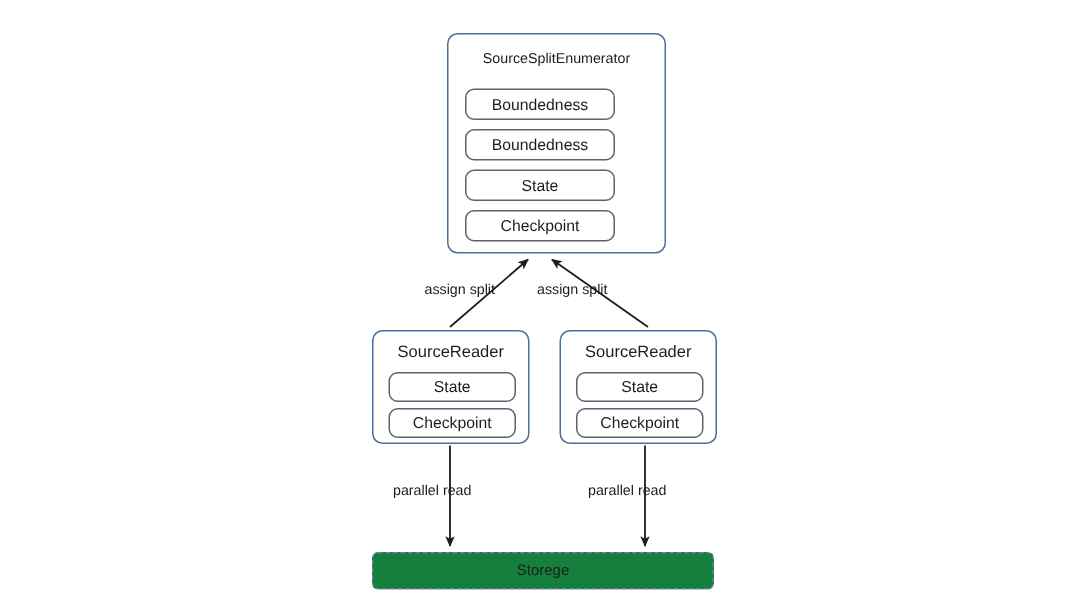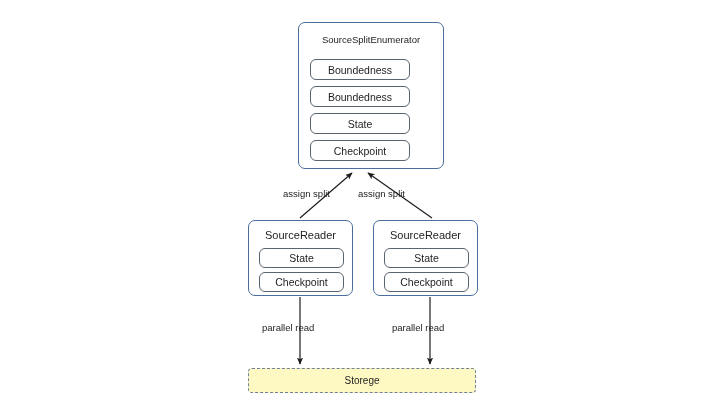--- a/index.html
+++ b/index.html
@@ -57,21 +57,21 @@
     display: flex;
     align-items: center;
     justify-content: center;
     color: #1d1d1d;
     white-space: nowrap;
   }
   
   .storage-box {
     position: absolute;
     box-sizing: border-box;
-    background: #fef9c3;
+    background: #15803d;
     border: 1.6px dashed #6f8099;
     border-radius: 4px;
     display: flex;
     align-items: center;
     justify-content: center;
     color: #1d1d1d;
     white-space: nowrap;
     text-align: center;
   }
   

